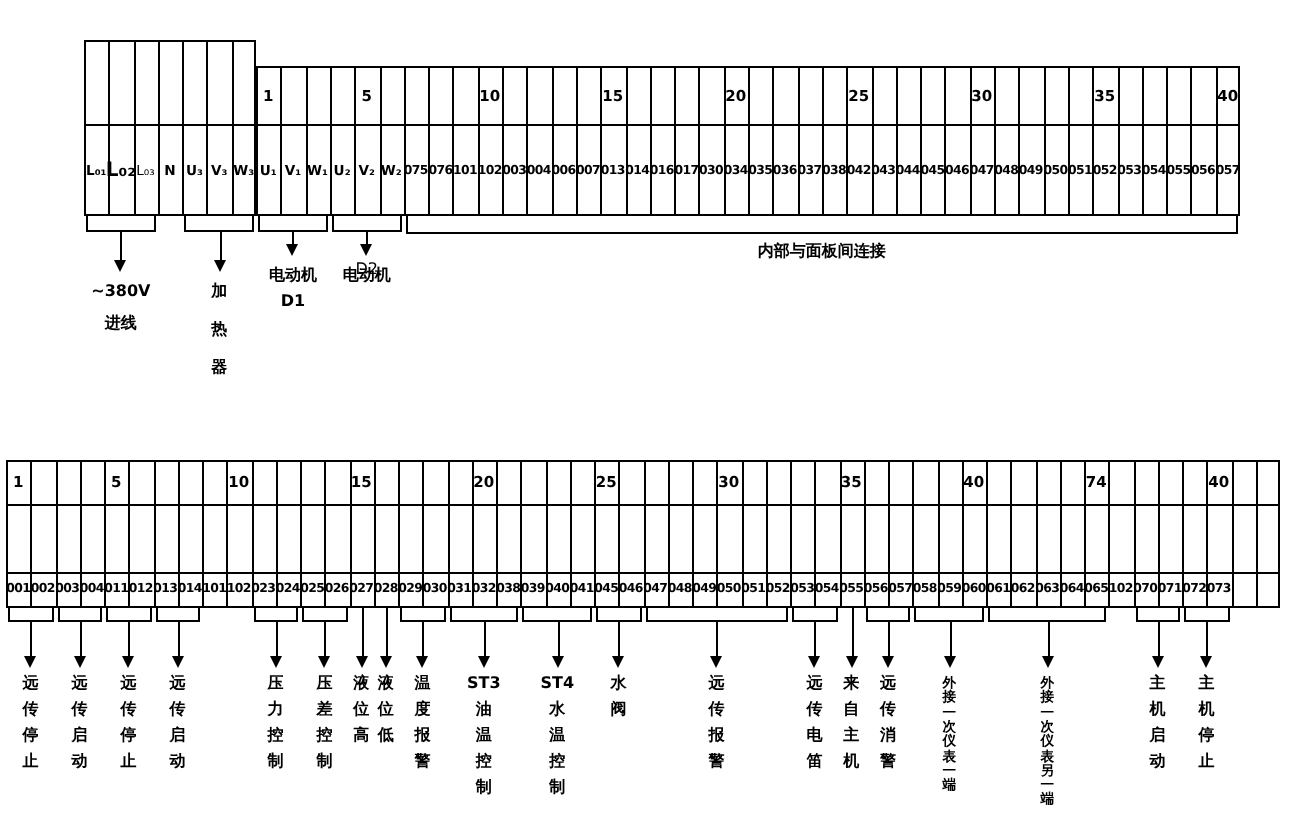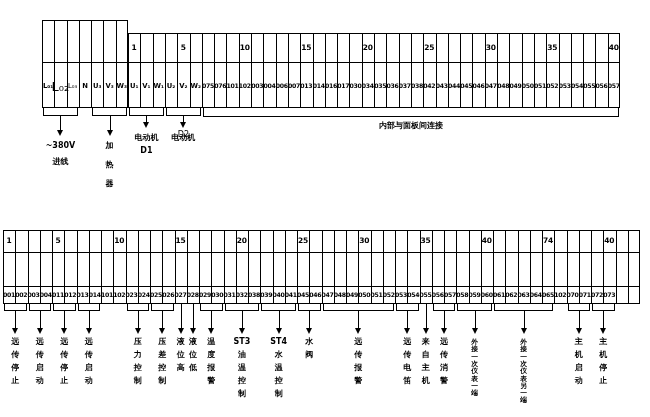--- a/index.html
+++ b/index.html
@@ -56,21 +56,21 @@
     <div class="abs" style="left: 521.6px; top: 33px; width: 1px; height: 75px; background: rgb(0, 0, 0);"></div>
     <div class="abs" style="left: 533.9px; top: 33px; width: 1px; height: 75px; background: rgb(0, 0, 0);"></div>
     <div class="abs" style="left: 546.2px; top: 33px; width: 1px; height: 75px; background: rgb(0, 0, 0);"></div>
     <div class="abs" style="left: 558.5px; top: 33px; width: 1px; height: 75px; background: rgb(0, 0, 0);"></div>
     <div class="abs" style="left: 570.8px; top: 33px; width: 1px; height: 75px; background: rgb(0, 0, 0);"></div>
     <div class="abs" style="left: 583.1px; top: 33px; width: 1px; height: 75px; background: rgb(0, 0, 0);"></div>
     <div class="abs" style="left: 595.4px; top: 33px; width: 1px; height: 75px; background: rgb(0, 0, 0);"></div>
     <div class="abs" style="left: 607.7px; top: 33px; width: 1px; height: 75px; background: rgb(0, 0, 0);"></div>
     <div class="abs" style="left: 42px; top: 62px; width: 578px; height: 1px; background: rgb(0, 0, 0);"></div>
     <div class="txt" style="left: 48.1429px; top: 86px; font-size: 6.8px; font-weight: bold; letter-spacing: 0px;">L₀₁</div>
-    <div class="txt" style="left: 60.4286px; top: 86px; font-size: 13px; font-weight: normal; letter-spacing: 0px;">L₀₂</div>
+    <div class="txt" style="left: 60.4286px; top: 86px; font-size: 10px; font-weight: bold; letter-spacing: 0px;">L₀₂</div>
     <div class="txt" style="left: 72.7143px; top: 86px; font-size: 6.8px; font-weight: normal; letter-spacing: 0px;">L₀₃</div>
     <div class="txt" style="left: 85px; top: 86px; font-size: 6.8px; font-weight: bold; letter-spacing: 0px;">N</div>
     <div class="txt" style="left: 97.2857px; top: 86px; font-size: 6.8px; font-weight: bold; letter-spacing: 0px;">U₃</div>
     <div class="txt" style="left: 109.571px; top: 86px; font-size: 6.8px; font-weight: bold; letter-spacing: 0px;">V₃</div>
     <div class="txt" style="left: 121.857px; top: 86px; font-size: 6.8px; font-weight: bold; letter-spacing: 0px;">W₃</div>
     <div class="txt" style="left: 134.15px; top: 48px; font-size: 7.5px; font-weight: bold; letter-spacing: 0px;">1</div>
     <div class="txt" style="left: 183.35px; top: 48px; font-size: 7.5px; font-weight: bold; letter-spacing: 0px;">5</div>
     <div class="txt" style="left: 244.85px; top: 48px; font-size: 7.5px; font-weight: bold; letter-spacing: 0px;">10</div>
     <div class="txt" style="left: 306.35px; top: 48px; font-size: 7.5px; font-weight: bold; letter-spacing: 0px;">15</div>
     <div class="txt" style="left: 367.85px; top: 48px; font-size: 7.5px; font-weight: bold; letter-spacing: 0px;">20</div>

